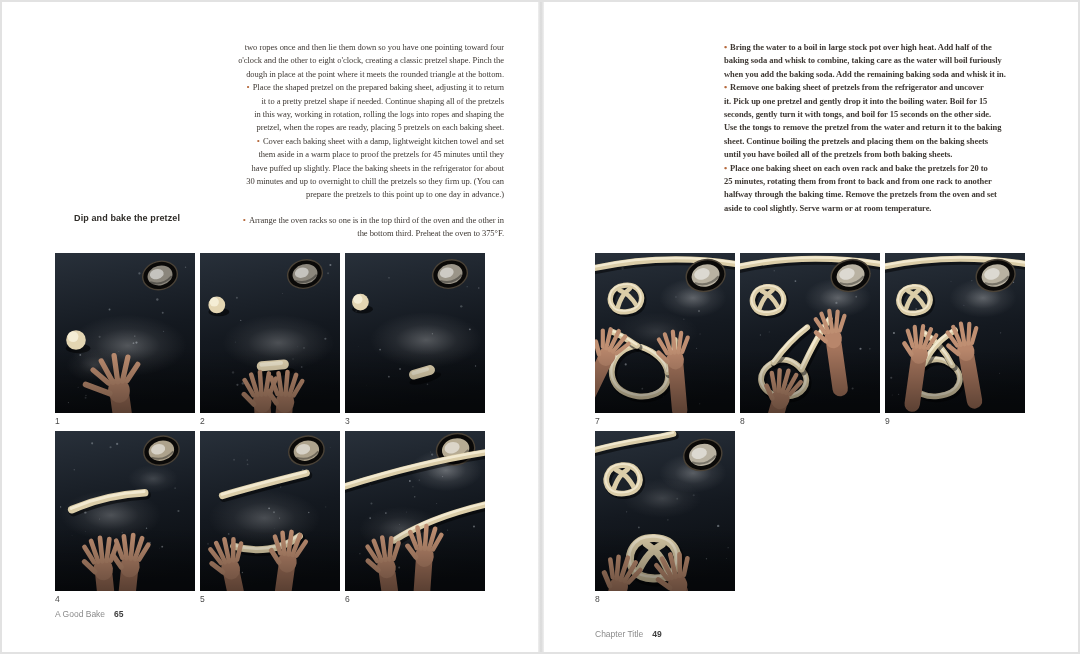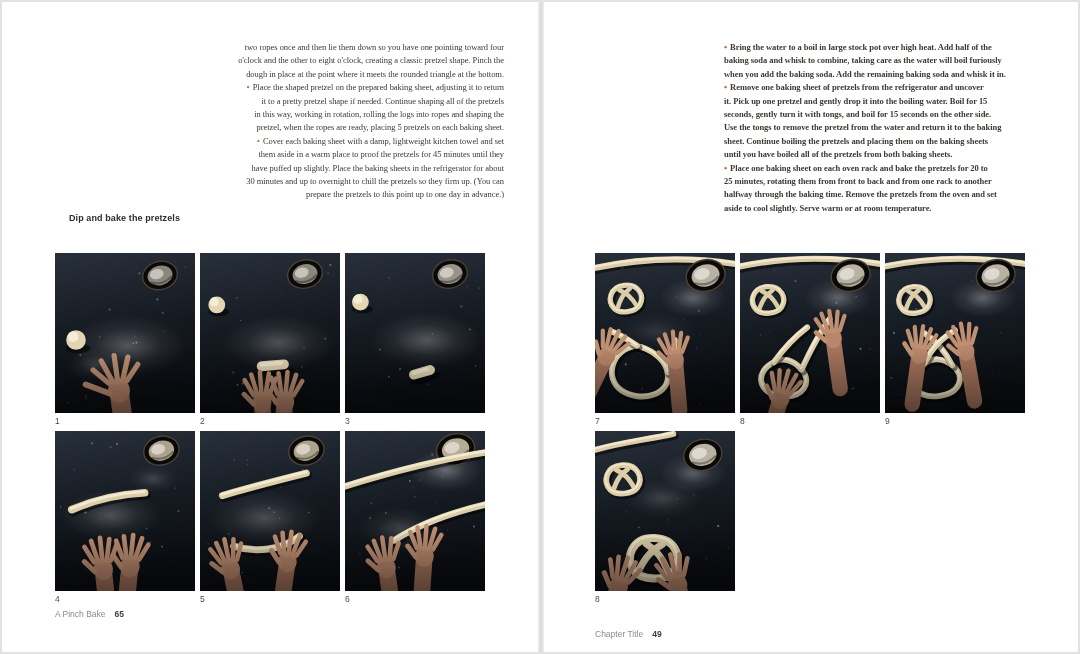--- a/index.html
+++ b/index.html
@@ -29,35 +29,37 @@
   .footer{position:absolute;top:607px;font-size:8.5px;color:#8b8b8b;}
   .footer .pg{font-weight:bold;color:#3f3f3f;margin-left:9px;}
   .footer-left{left:53px;}
   .footer-right{left:593px;margin-top:20px;}
 </style>
 </head>
 <body>
 
 <div class="spread">
 
-  <div class="aside-label">Dip and bake the pretzels</div>
+  <div class="aside-label">Dip and bake the pretzel</div>
 
   <div class="text-col left-col" id="leftCol">
       <p><span>two ropes once and then lie them down so you have one pointing toward four
 o'clock and the other to eight o'clock, creating a classic pretzel shape. Pinch the
 dough in place at the point where it meets the rounded triangle at the bottom.</span></p>
       <p><span class="bullet" style="color: rgb(181, 104, 59);">•</span><span>Place the shaped pretzel on the prepared baking sheet, adjusting it to return
 it to a pretty pretzel shape if needed. Continue shaping all of the pretzels
 in this way, working in rotation, rolling the logs into ropes and shaping the
 pretzel, when the ropes are ready, placing 5 pretzels on each baking sheet.</span></p>
       <p><span class="bullet" style="color: rgb(181, 104, 59);">•</span><span>Cover each baking sheet with a damp, lightweight kitchen towel and set
 them aside in a warm place to proof the pretzels for 45 minutes until they
 have puffed up slightly. Place the baking sheets in the refrigerator for about
 30 minutes and up to overnight to chill the pretzels so they firm up. (You can
 prepare the pretzels to this point up to one day in advance.)</span></p>
+      <p class="spaced"><span class="bullet" style="color: rgb(181, 104, 59);">•</span><span>Arrange the oven racks so one is in the top third of the oven and the other in
+the bottom third. Preheat the oven to 375°F.</span></p>
     </div>
 
   <div class="text-col right-col" id="rightCol">
       <p><span class="bullet" style="color: rgb(181, 104, 59);">•</span><span>Bring the water to a boil in large stock pot over high heat. Add half of the
 baking soda and whisk to combine, taking care as the water will boil furiously
 when you add the baking soda. Add the remaining baking soda and whisk it in.</span></p>
       <p><span class="bullet" style="color: rgb(181, 104, 59);">•</span><span>Remove one baking sheet of pretzels from the refrigerator and uncover
 it. Pick up one pretzel and gently drop it into the boiling water. Boil for 15
 seconds, gently turn it with tongs, and boil for 15 seconds on the other side.
 Use the tongs to remove the pretzel from the water and return it to the baking
@@ -848,21 +850,21 @@
               <line x1="-5.5" y1="5" x2="-11.5" y2="-2" stroke="#bf8f72" stroke-width="3.3" stroke-linecap="round"></line>
             </g>
             <rect x="0" y="0" width="100" height="114" fill="url(#vgR3)"></rect>
           </svg>
         </div>
         <figcaption>8</figcaption>
       </figure>
     </div>
 
   <div class="footer footer-left">
-    <span>A Pinch Bake</span><span class="pg">65</span>
+    <span>A Good Bake</span><span class="pg">65</span>
   </div>
 
   <div class="footer footer-right">
     <span>Chapter Title</span><span class="pg">49</span>
   </div>
 
   <div class="gutter"></div>
 </div>
 
 </body></html>

